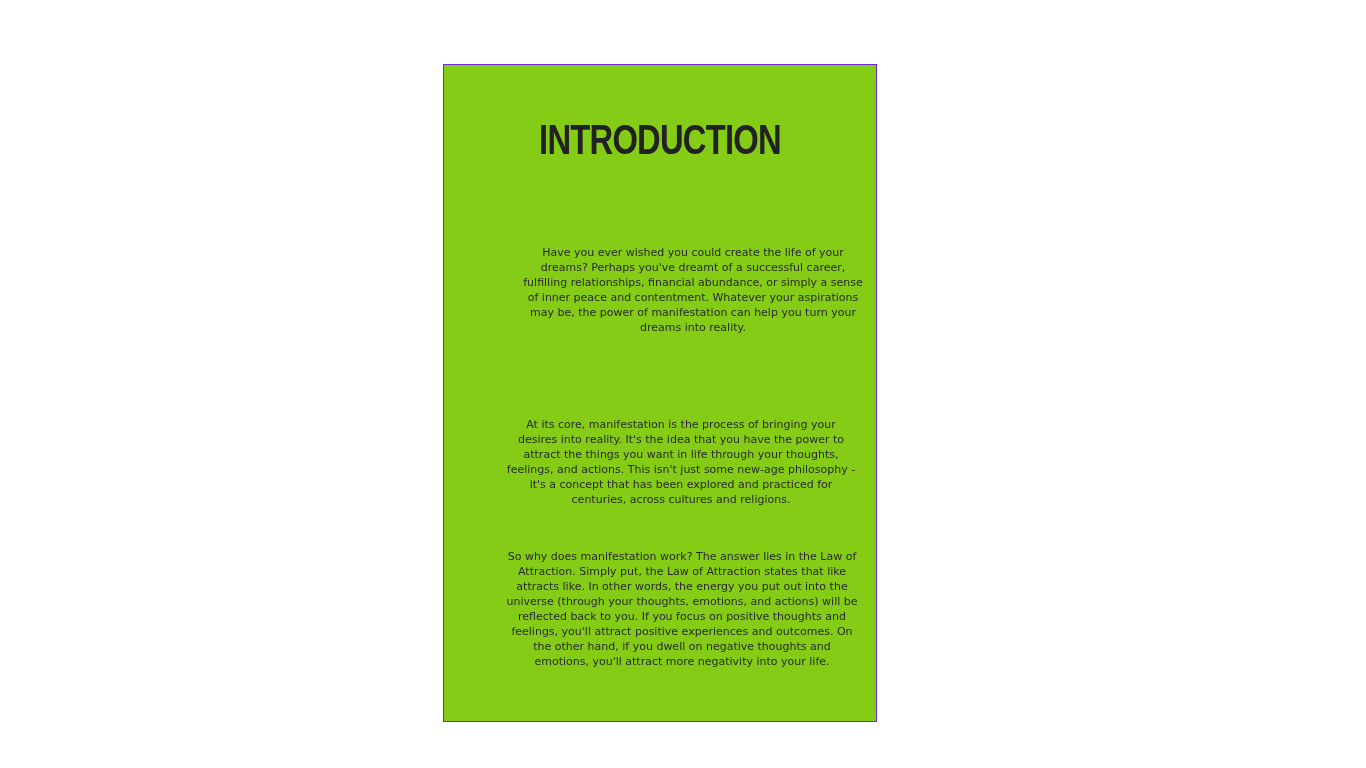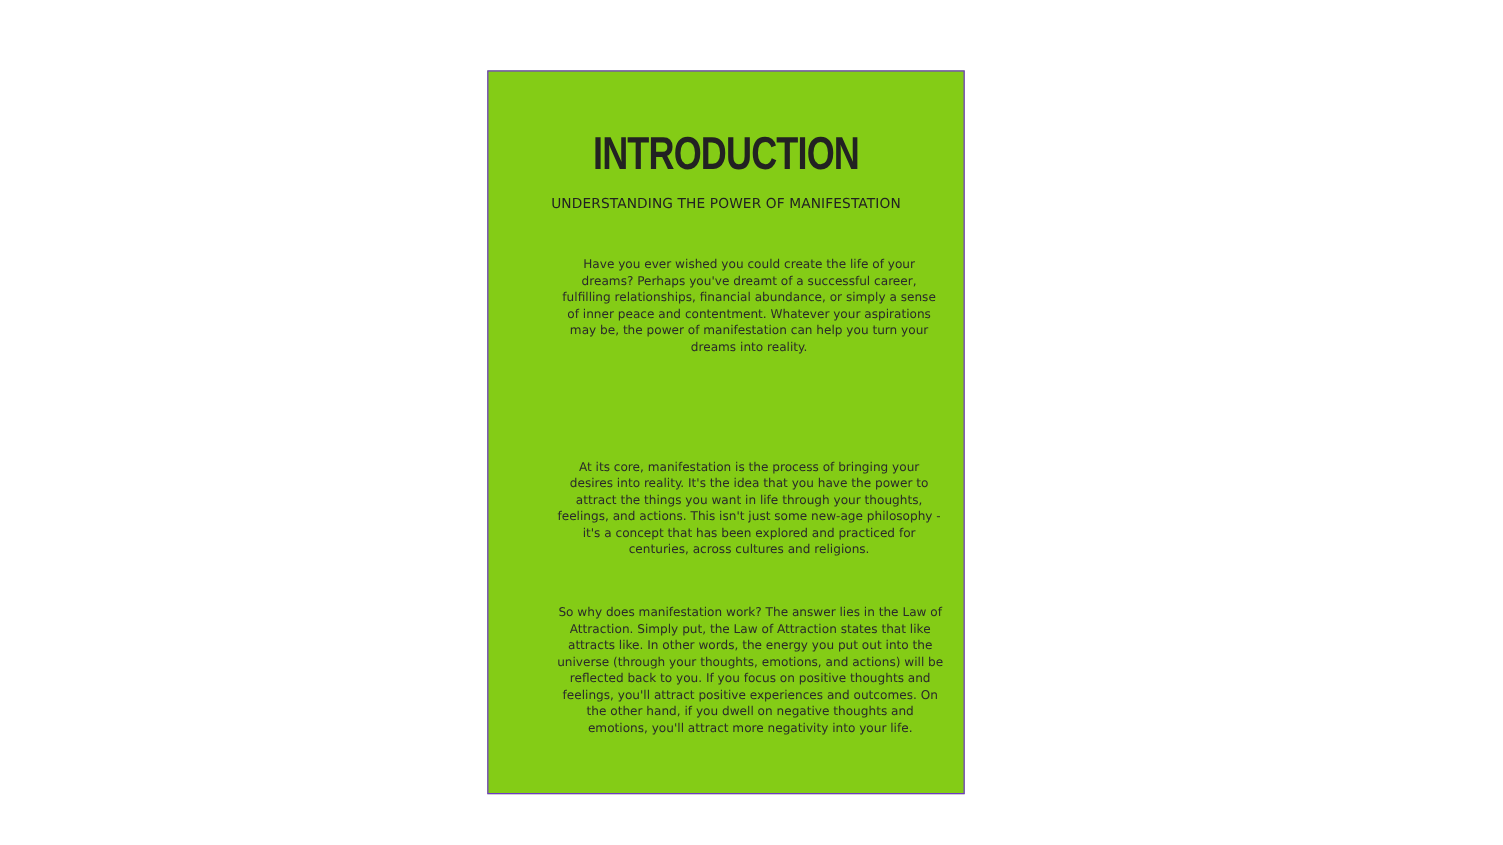--- a/index.html
+++ b/index.html
@@ -45,17 +45,16 @@
   .p1 { top: 168px; }
   .p2 { top: 288px; }
   .p3 { top: 352px; }
   .p4 { top: 484px; left: 62px; width: 352px; }
 </style>
 </head>
 <body>
 
 <div class="page">
   <div class="title">INTRODUCTION</div>
-  <div class="subtitle">UNDERSTANDING THE POWER OF MANIFESTATION</div>
-  <p class="para p1" style="margin:0">Have you ever wished you could create the life of your dreams? Perhaps you've dreamt of a successful career, fulfilling relationships, financial abundance, or simply a sense of inner peace and contentment. Whatever your aspirations may be, the power of manifestation can help you turn your dreams into reality.</p>
+  <p class="para p1" style="margin:12px">Have you ever wished you could create the life of your dreams? Perhaps you've dreamt of a successful career, fulfilling relationships, financial abundance, or simply a sense of inner peace and contentment. Whatever your aspirations may be, the power of manifestation can help you turn your dreams into reality.</p>
   <p class="para p3" style="margin:0">At its core, manifestation is the process of bringing your desires into reality. It's the idea that you have the power to attract the things you want in life through your thoughts, feelings, and actions. This isn't just some new-age philosophy - it's a concept that has been explored and practiced for centuries, across cultures and religions.</p>
   <p class="para p4" style="margin:0">So why does manifestation work? The answer lies in the Law of Attraction. Simply put, the Law of Attraction states that like attracts like. In other words, the energy you put out into the universe (through your thoughts, emotions, and actions) will be reflected back to you. If you focus on positive thoughts and feelings, you'll attract positive experiences and outcomes. On the other hand, if you dwell on negative thoughts and emotions, you'll attract more negativity into your life.</p>
 </div>
 
 </body></html>

